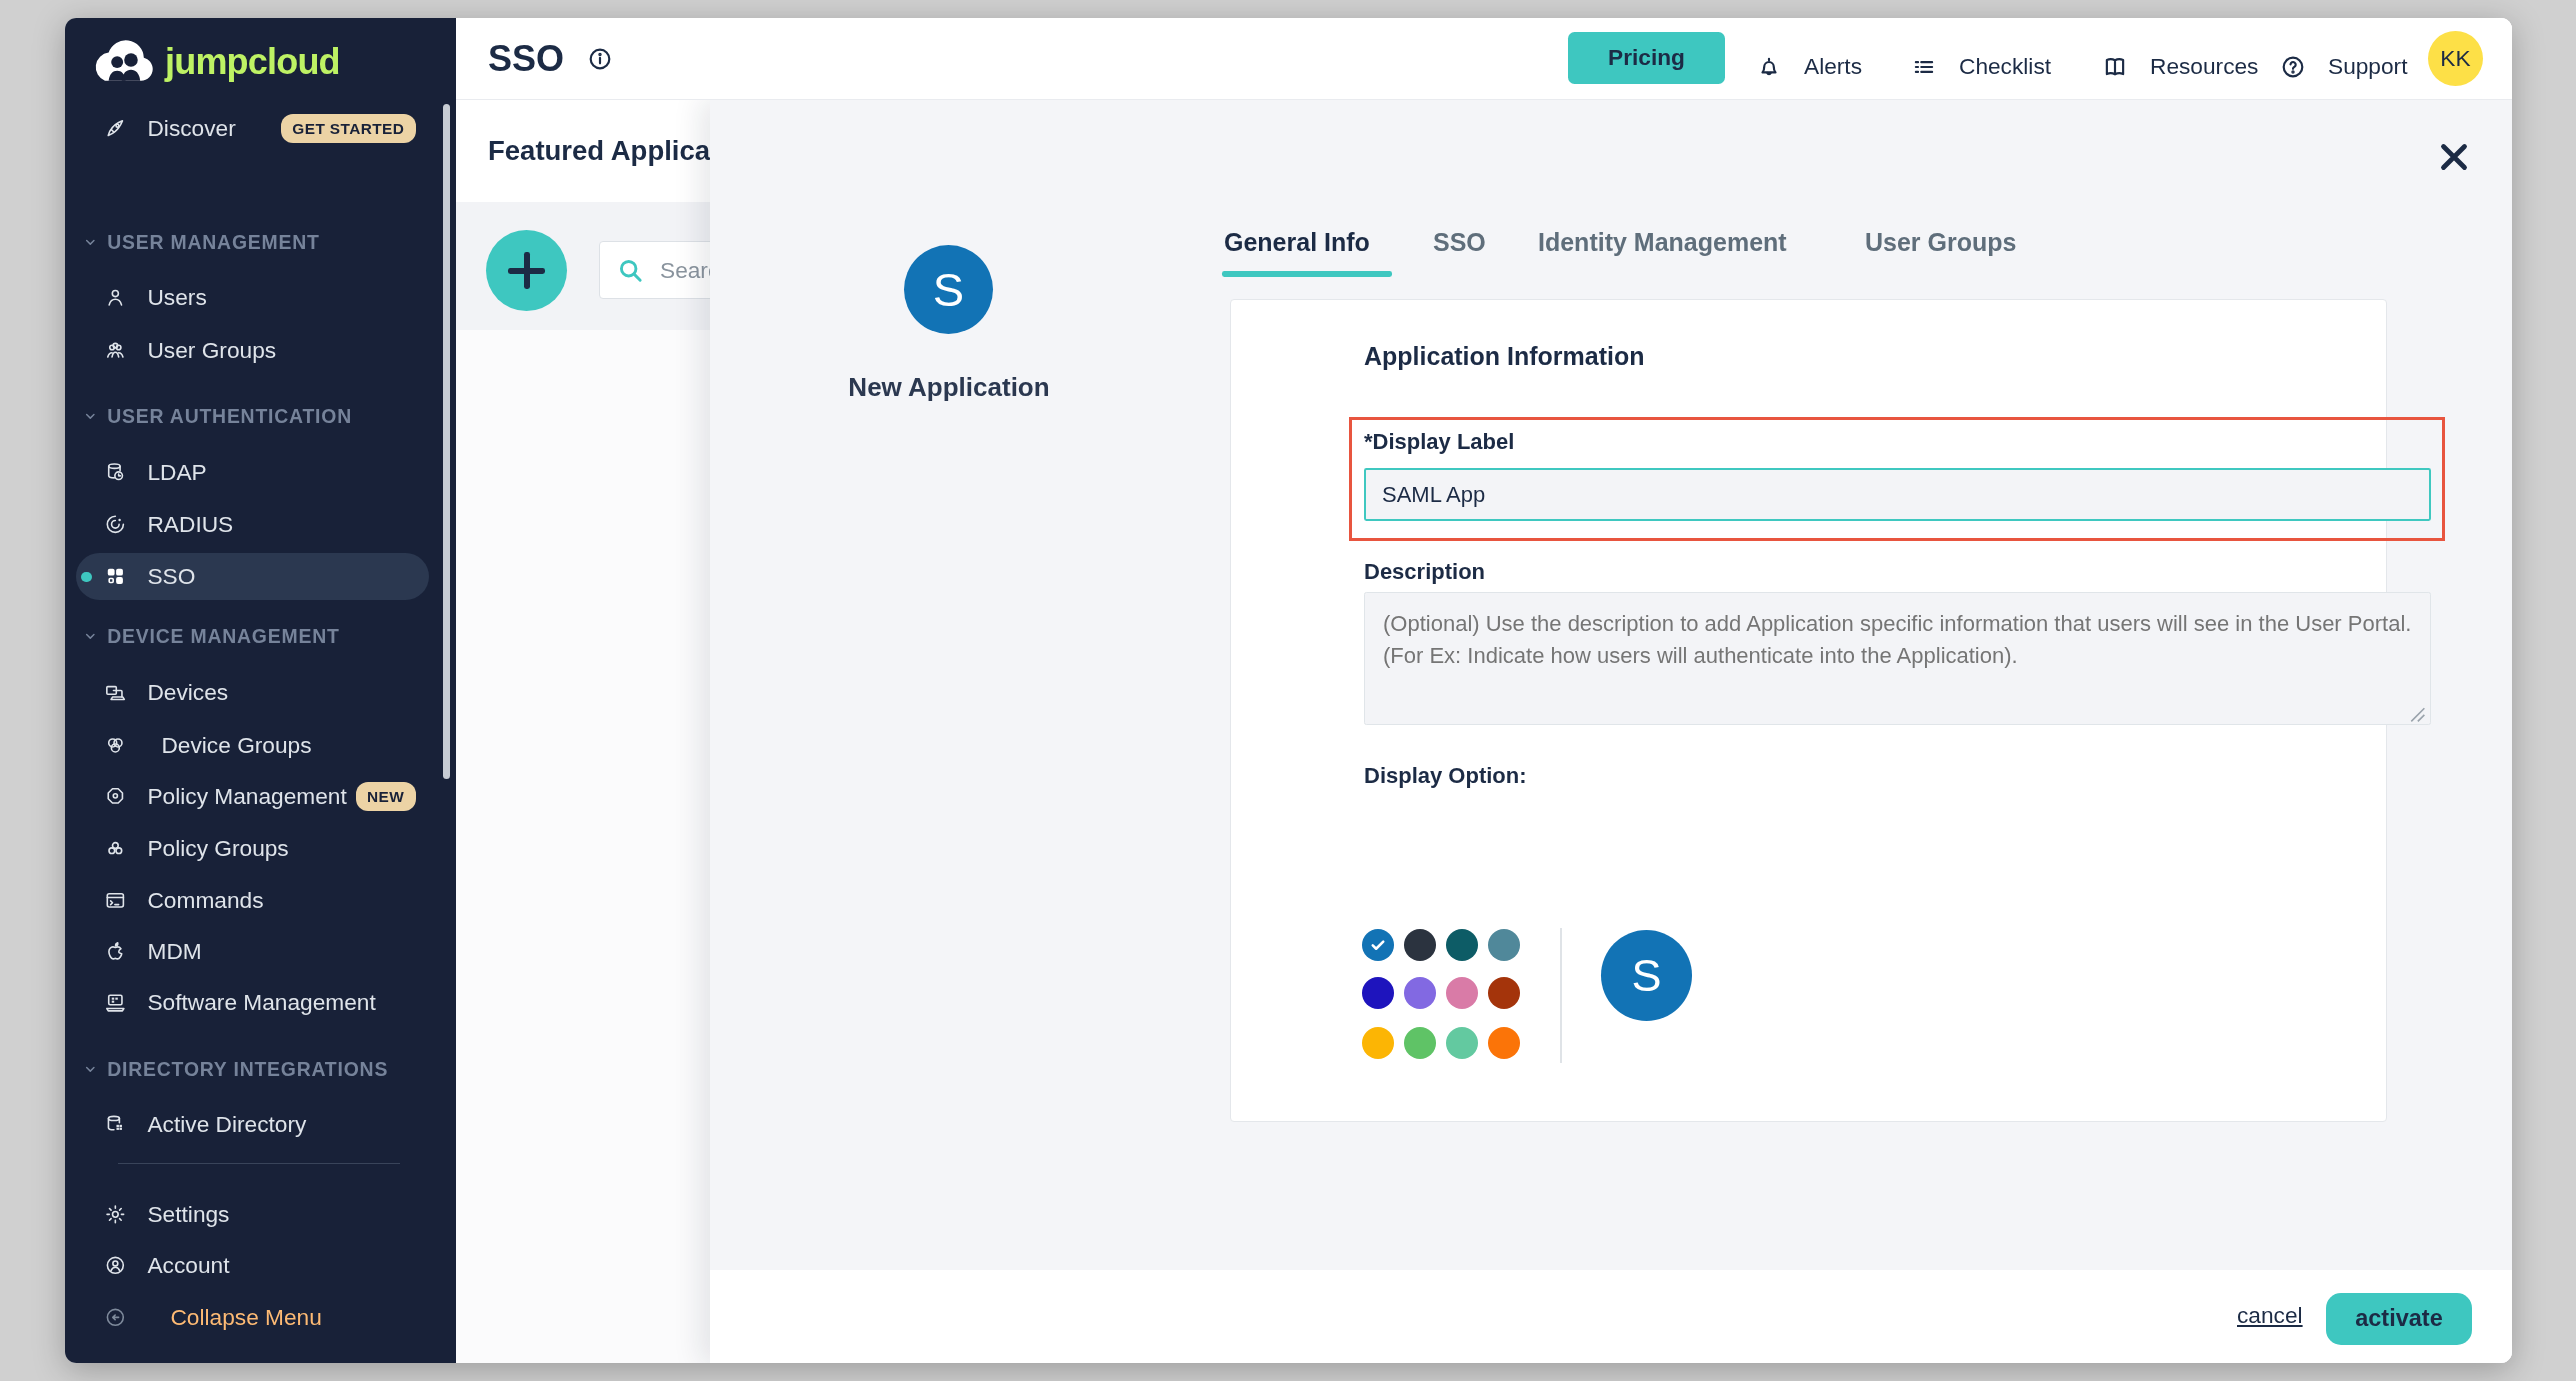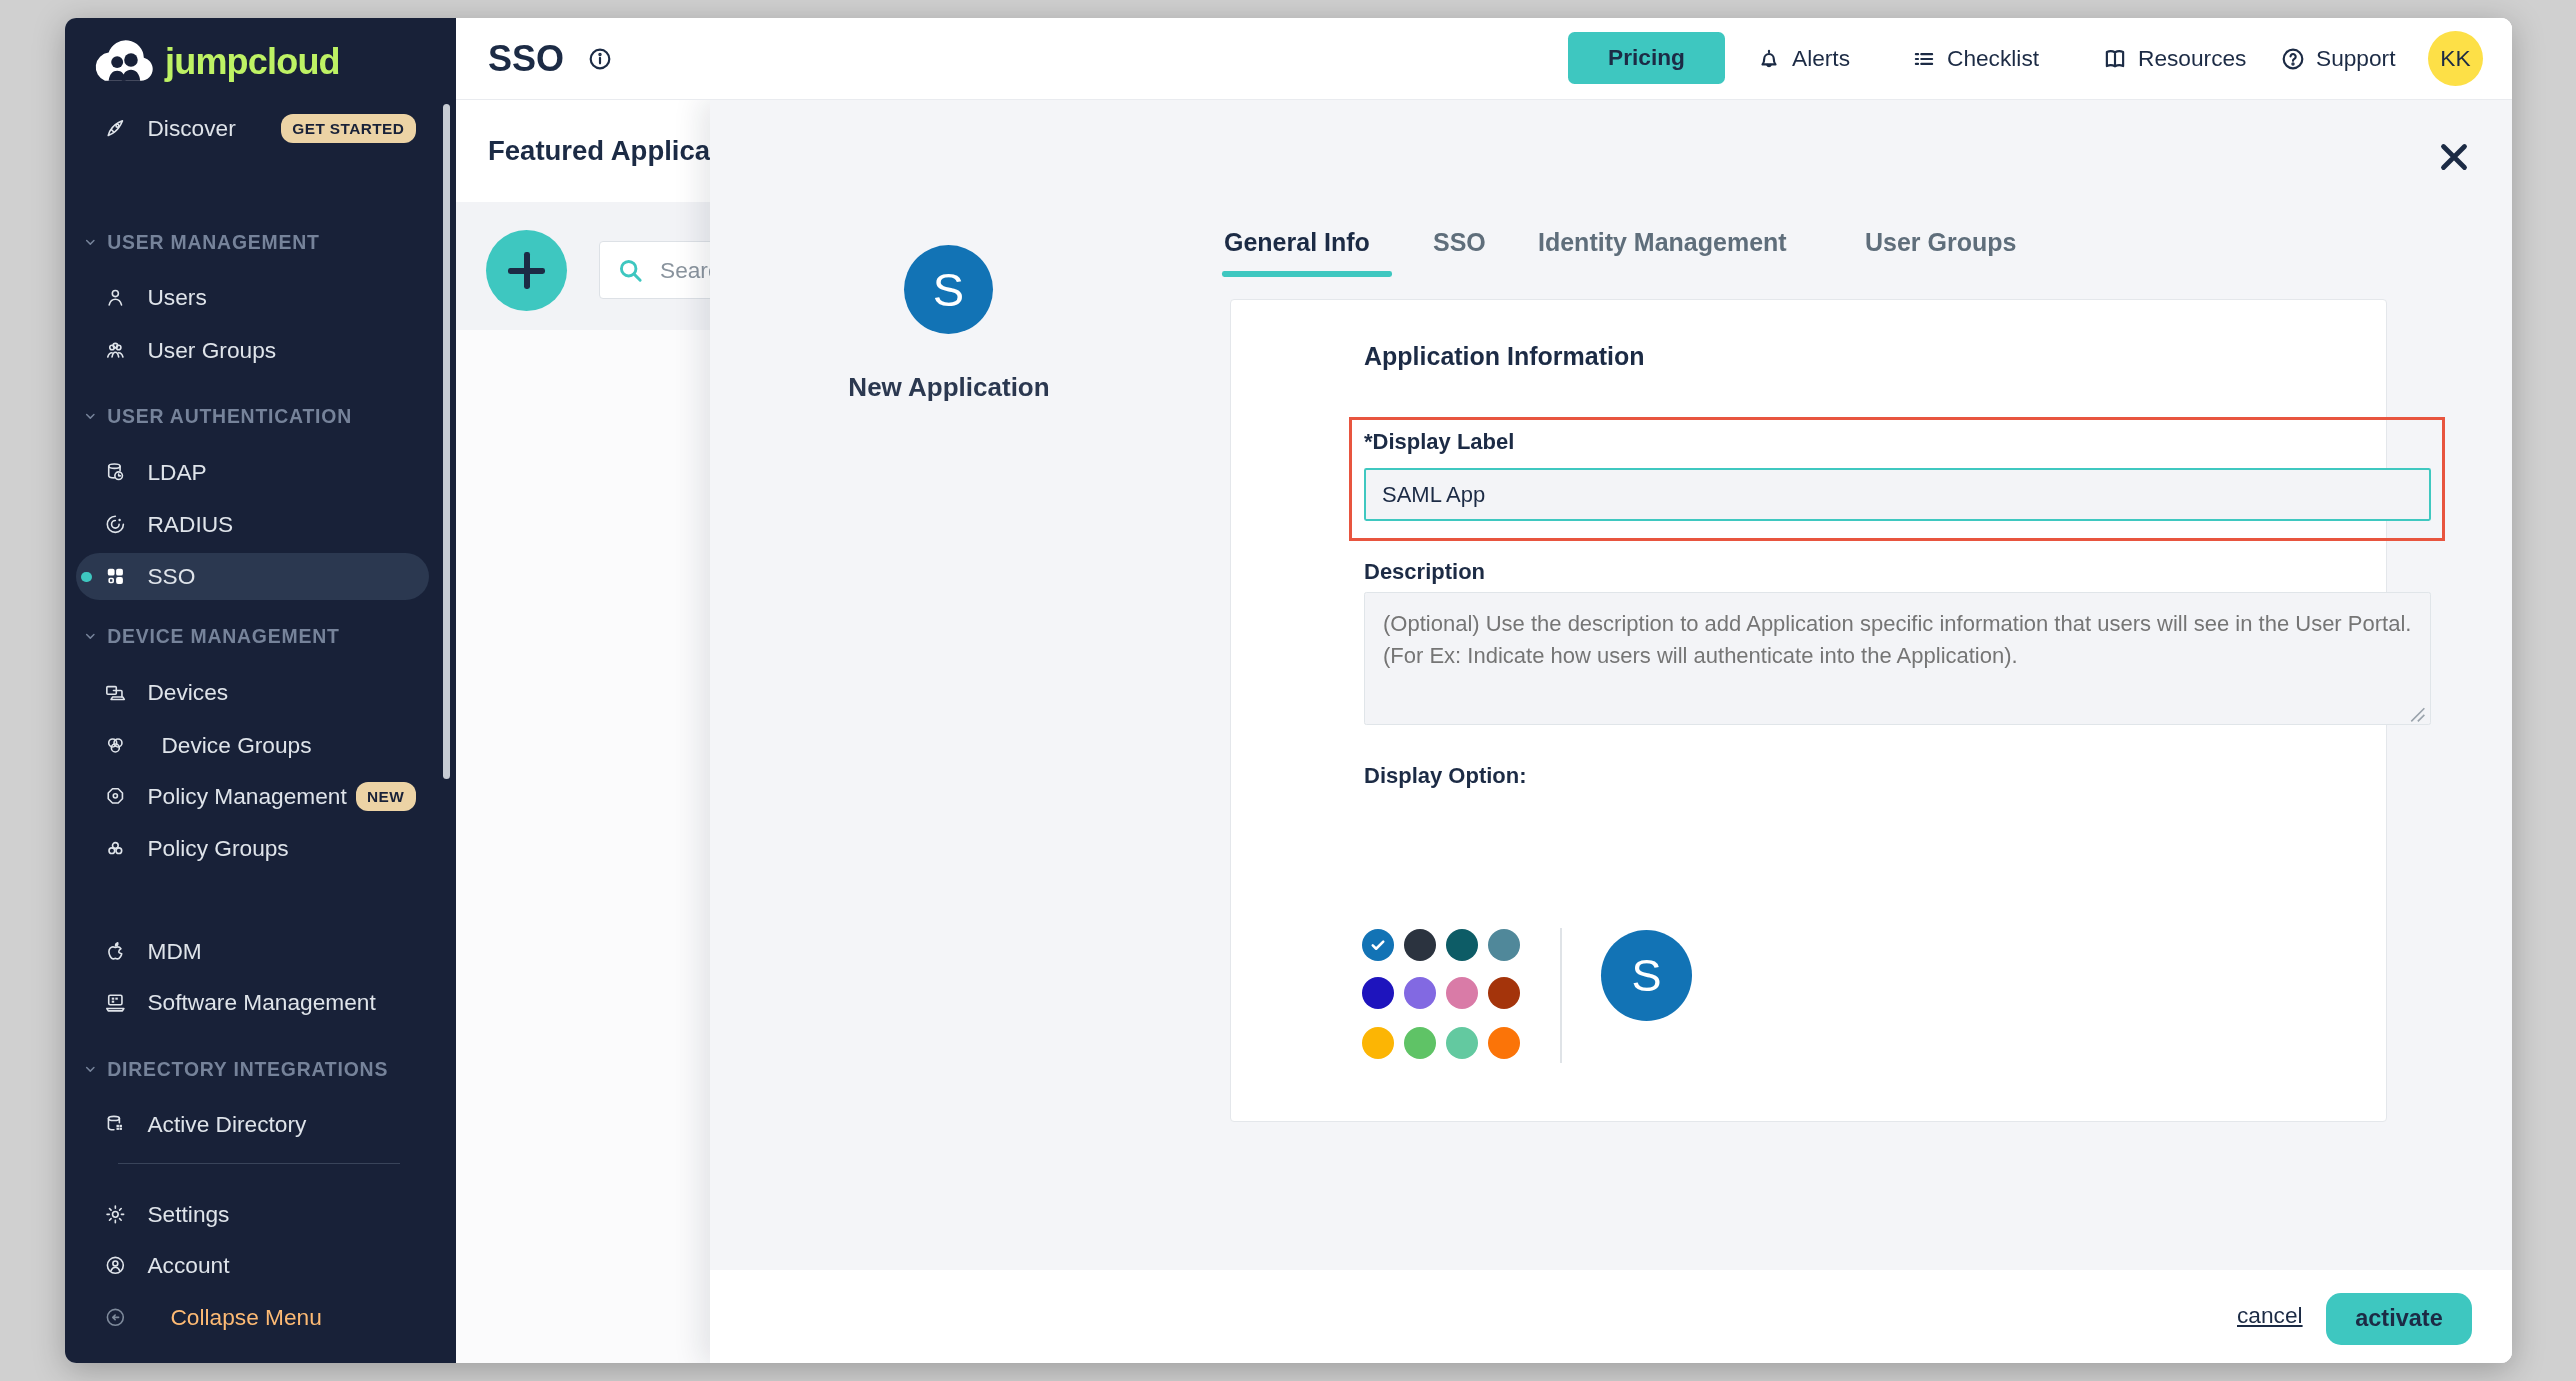--- a/index.html
+++ b/index.html
@@ -22,21 +22,21 @@
   .badge{margin-left:auto;margin-right:13.8px;background:#ECD3A5;color:#182138;font-size:15.4px;font-weight:700;letter-spacing:0.4px;padding:5.7px 11.3px;border-radius:12px;white-space:nowrap;}
   .side-divider{position:absolute;left:53px;top:1145px;width:282px;height:0;border-top:0.8px solid #39445A;}
   .side-scrollbar{position:absolute;left:378px;top:86px;width:7.3px;height:675px;background:#C7CCD4;border-radius:4px;}
   
   .content{position:absolute;left:391px;top:0;width:2056px;height:1345px;background:#FBFBFC;}
   .topbar{position:absolute;left:0;top:0;width:2056px;height:81px;background:#fff;border-bottom:0.8px solid #E9EBEF;z-index:3;}
   .page-title-wrap{position:absolute;left:32px;top:0;height:81px;display:flex;align-items:center;gap:22.7px;}
   .page-title{font-size:36px;font-weight:700;color:#1C2B45;}
   .hicon svg{width:26px;height:26px;stroke:#1C2B45;fill:none;stroke-width:2;stroke-linecap:round;stroke-linejoin:round;display:block;}
   .pricing-btn{position:absolute;left:1112px;top:13.8px;width:157px;height:52px;background:#3EC7C0;border:none;border-radius:6.5px;color:#1C2B45;font-size:22.7px;font-weight:600;font-family:inherit;cursor:pointer;}
-  .hnav{position:absolute;top:0;height:81px;display:flex;align-items:center;gap:10px;cursor:pointer;}
+  .hnav{position:absolute;top:8px;height:81px;display:flex;align-items:center;gap:22px;cursor:pointer;}
   .hnav span{font-size:22.7px;color:#1C2B45;}
   .avatar{position:absolute;left:1972px;top:13px;width:55px;height:55px;border-radius:50%;background:#fde047;display:flex;align-items:center;justify-content:center;color:#1C2B45;font-size:22.7px;cursor:pointer;}
   
   .page-head{position:absolute;left:0;top:81px;width:2056px;height:104px;background:#fff;border-bottom:0.8px solid #E4E7EA;z-index:1;}
   .page-head h2{position:absolute;left:32px;top:0;margin:0;height:104px;display:flex;align-items:center;font-size:27.5px;font-weight:700;color:#1C2B45;white-space:nowrap;}
   .page-toolbar{position:absolute;left:0;top:184px;width:2056px;height:128px;background:#F2F3F6;z-index:1;}
   .fab{position:absolute;left:30px;top:28px;width:81px;height:81px;border-radius:50%;background:#3EC7C0;border:none;cursor:pointer;}
   .fab::before{content:"";position:absolute;left:22px;top:38px;width:37px;height:5.7px;border-radius:2.4px;background:#1C2B45;}
   .fab::after{content:"";position:absolute;left:38px;top:22px;width:5.7px;height:37px;border-radius:2.4px;background:#1C2B45;}
   .search-box{position:absolute;left:143px;top:39px;width:340px;height:58px;background:#fff;border:0.8px solid #DDE1E6;border-radius:4px;display:flex;align-items:center;padding-left:16px;box-sizing:border-box;gap:13px;}
@@ -210,20 +210,30 @@
     <div class="nav-item" style="top:807px">
       <span class="nicon">
         <svg viewBox="0 0 24 24">
               <circle cx="12" cy="9" r="3"></circle>
               <circle cx="8.3" cy="14.5" r="3"></circle>
               <circle cx="15.7" cy="14.5" r="3"></circle>
             </svg>
       </span>
       <span class="nlabel">Policy Groups</span>
     </div>
+    <div class="nav-item" style="top:859px">
+      <span class="nicon">
+        <svg viewBox="0 0 24 24">
+              <rect x="3.5" y="5" width="17" height="14" rx="2"></rect>
+              <path d="M3.5 9h17"></path>
+              <path d="M7 12.5l2 2-2 2M11.5 16.5h4"></path>
+            </svg>
+      </span>
+      <span class="nlabel">Commands</span>
+    </div>
     <div class="nav-item" style="top:910px">
       <span class="nicon">
         <svg viewBox="0 0 24 24">
               <path d="M15.6 12.6c0-1.8 1.2-2.8 2.3-3.4-.9-1.3-2.3-1.9-3.4-1.9-1 0-1.9.6-2.5.6s-1.5-.6-2.5-.6C7.2 7.3 5.2 9.3 5.2 12.4c0 3.4 2.4 7.6 4.3 7.6.9 0 1.4-.6 2.5-.6s1.5.6 2.5.6c1.9 0 4-3.7 4.2-5.4-1.6-.6-3.1-.9-3.1-2z"></path>
               <path d="M12.3 6.4c-.2-1.5.8-2.9 2.2-3.4.3 1.6-.8 3.1-2.2 3.4z"></path>
             </svg>
       </span>
       <span class="nlabel">MDM</span>
     </div>
     <div class="nav-item" style="top:961px">

